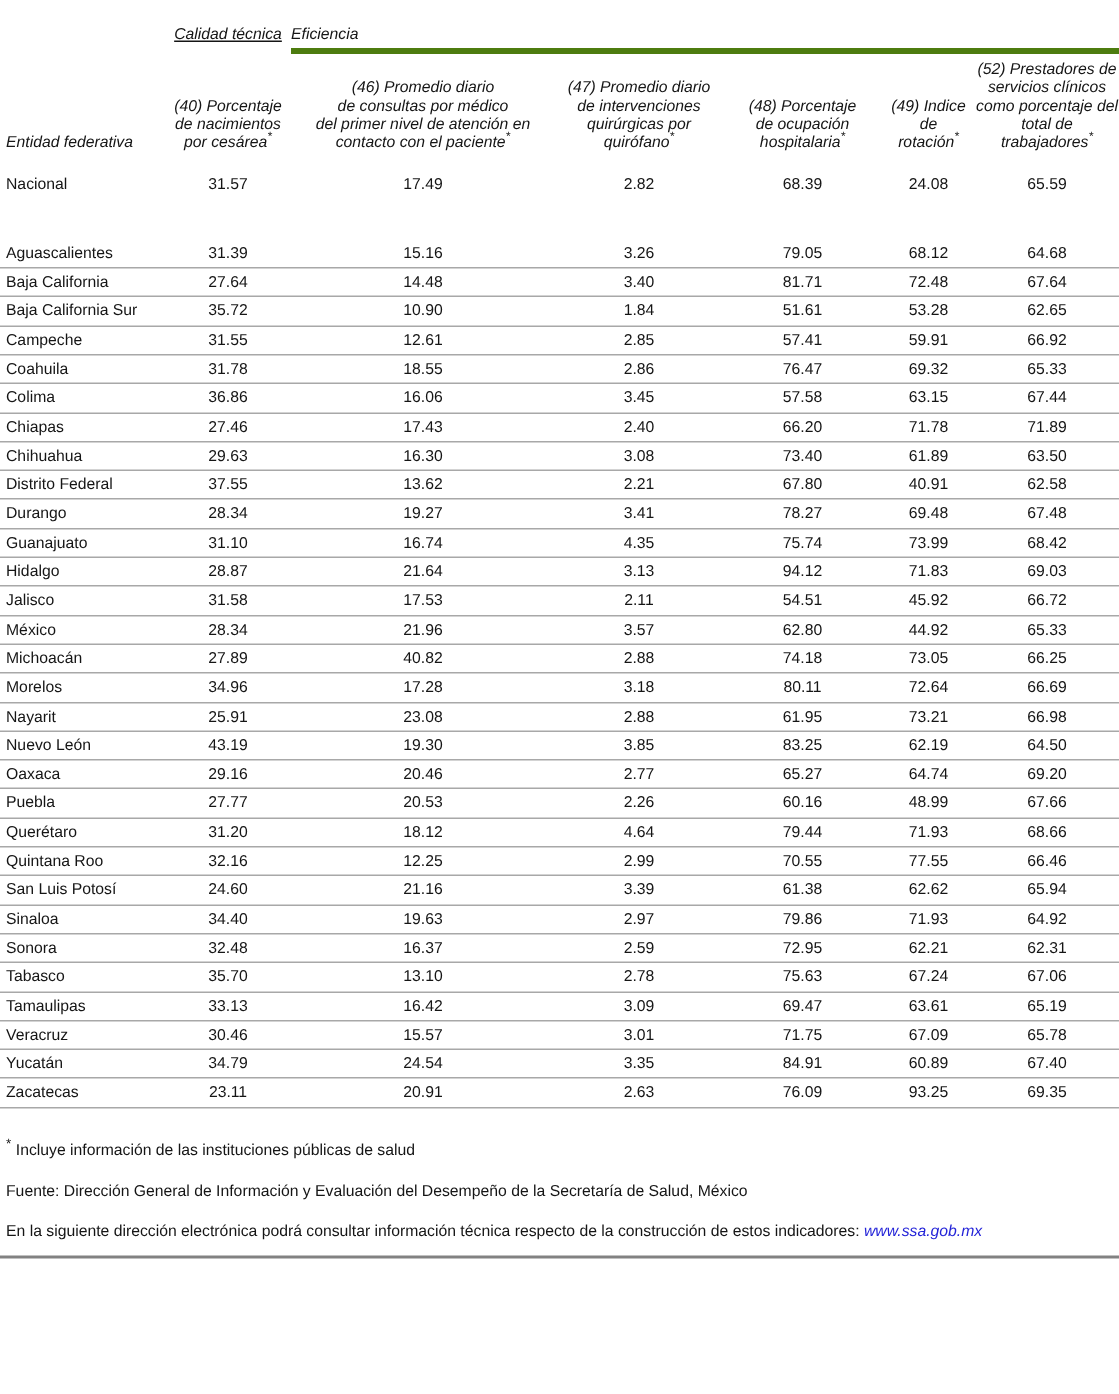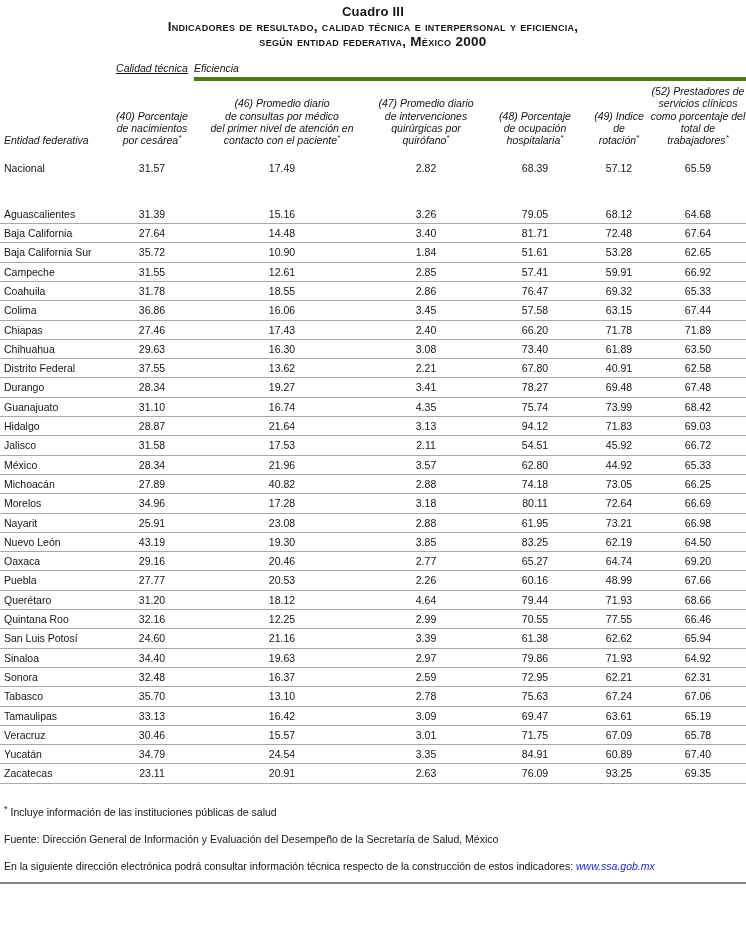--- a/index.html
+++ b/index.html
@@ -35,25 +35,20 @@
   .source{margin-top:15px;padding-left:4px;font-size:10.5px;}
   .linkline{margin-top:15px;padding-left:4px;font-size:10.5px;}
   .url{color:#2323d8;font-style:italic;text-decoration:none;cursor:pointer;}
   .bottom-rule{margin-top:10px;border-top:2px solid #828282;width:746px;}
 </style>
 </head>
 <body>
 
 <div class="page">
 
-  <div class="titles">
-    <div class="t1">Cuadro III</div>
-    <div class="tsc">Indicadores de resultado, calidad técnica e interpersonal y eficiencia,</div>
-    <div class="tsc">según entidad federativa, México 2000</div>
-  </div>
 
   <div class="ghead">
     <div></div>
     <div class="gh-cal">Calidad técnica</div>
     <div class="gh-efi">Eficiencia</div>
   </div>
 
   <div class="chead" id="colheaders">
     <div class="cell rowhdr">Entidad federativa</div>
   <div class="cell">
@@ -91,21 +86,21 @@
       </div>
     </div>
 
   <div class="tbody" id="tbody">
       <div class="trow national">
         <div class="state">Nacional</div>
         <div class="num">31.57</div>
         <div class="num">17.49</div>
         <div class="num">2.82</div>
         <div class="num">68.39</div>
-        <div class="num">57.12</div>
+        <div class="num">24.08</div>
         <div class="num">65.59</div>
       </div>
       <div class="trow">
         <div class="state">Aguascalientes</div>
         <div class="num">31.39</div>
         <div class="num">15.16</div>
         <div class="num">3.26</div>
         <div class="num">79.05</div>
         <div class="num">68.12</div>
         <div class="num">64.68</div>

